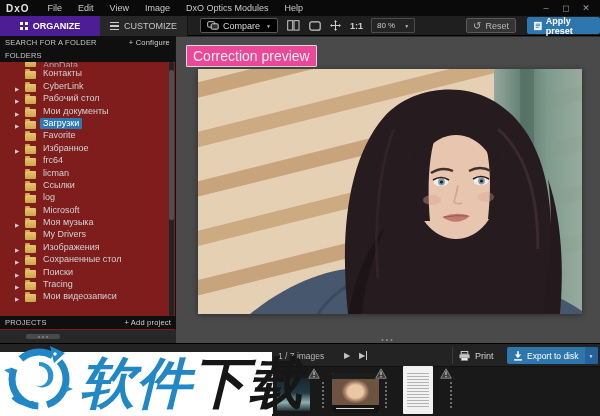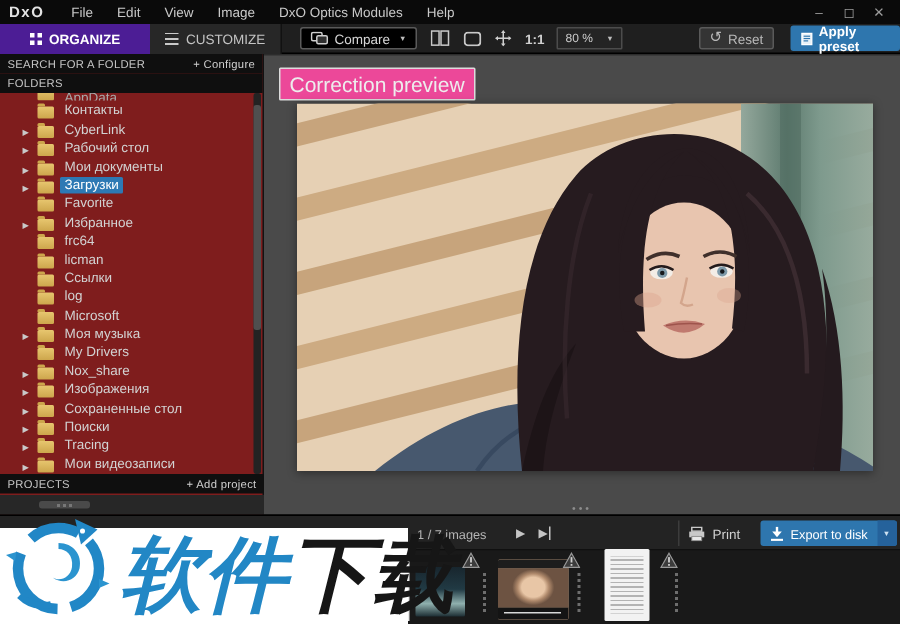--- a/index.html
+++ b/index.html
@@ -269,25 +269,20 @@
   </div>
         <div class="frow">
     <span class="fx">▶</span>
     <span class="folder-ic"></span>
     <span class="row-label">Моя музыка</span>
   </div>
         <div class="frow">
     <span class="fx hide">▶</span>
     <span class="folder-ic"></span>
     <span class="row-label">My Drivers</span>
-  </div>
-        <div class="frow">
-    <span class="fx">▶</span>
-    <span class="folder-ic"></span>
-    <span class="row-label">Nox_share</span>
   </div>
         <div class="frow">
     <span class="fx">▶</span>
     <span class="folder-ic"></span>
     <span class="row-label">Изображения</span>
   </div>
         <div class="frow">
     <span class="fx">▶</span>
     <span class="folder-ic"></span>
     <span class="row-label">Сохраненные стол</span>

